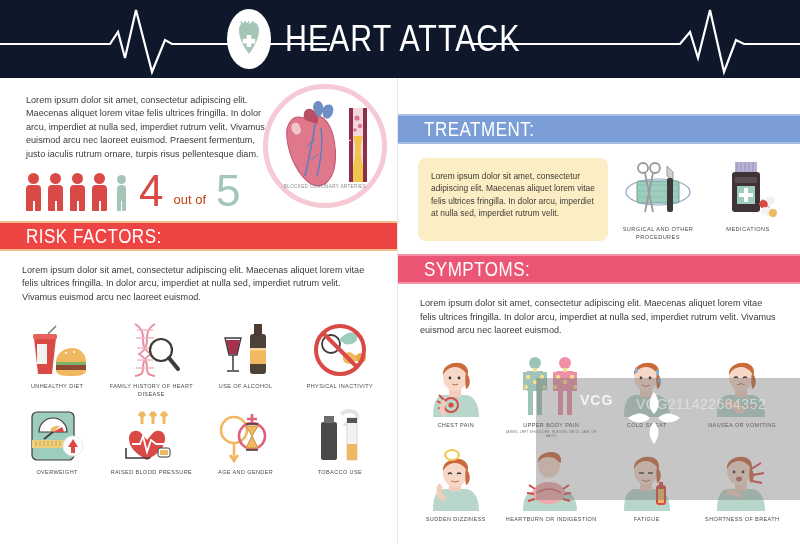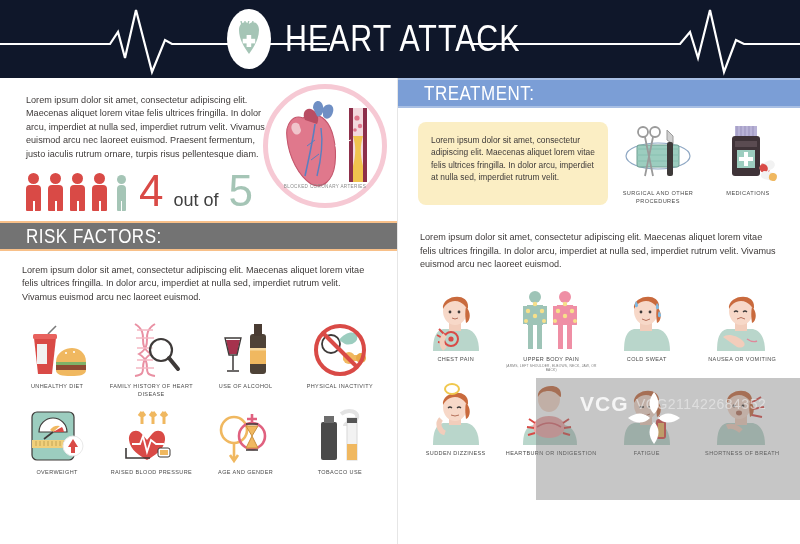--- a/index.html
+++ b/index.html
@@ -53,22 +53,22 @@
   .bar {
     height: 30px;
     display: flex; align-items: center;
     padding-left: 26px;
     color: #ffffff;
     font-size: 20px;
     letter-spacing: 0.6px;
     font-family: "Liberation Sans Narrow", "Liberation Sans", sans-serif;
   }
   .bar span { transform: scaleX(0.85); transform-origin: left center; display:inline-block; }
-  .bar-treatment { background: #7b9ed6; border-top: 2px solid #a8bfe4; border-bottom: 2px solid #a8bfe4; }
-  .bar-risk      { background: #737373; border-top: 2px solid #f8c089; border-bottom: 2px solid #f8c089; }
+  .bar-treatment { background: #7b9ed6; border-top: 2px solid #a8bfe4; border-bottom: 2px solid #a8bfe4; margin-top: 36px; }
+  .bar-risk      { background: #ef4444; border-top: 2px solid #f8c089; border-bottom: 2px solid #f8c089; }
   .bar-symptoms  { background: #ec5675; border-top: 2px solid #f390a7; border-bottom: 2px solid #f390a7; }
 
   
   .body-text {
     font-size: 9.1px;
     line-height: 13.4px;
     color: #3e3a39;
   }
   .intro-text { padding: 16px 0 0 26px; width: 265px; }
   .sect-text  { padding: 13px 22px 0 22px; }
@@ -106,21 +106,21 @@
   .person.thin .p-head { width: 9px; height: 9px; }
   .person.thin .p-body { width: 9px; margin: 0 auto; }
   .person.thin .p-body::after { left: 3.6px; width: 1.8px; }
   .red  .p-head, .red  .p-body { background: #d94a46; }
   .sage .p-head, .sage .p-body { background: #a5c5b6; }
 
   .big-num { font-size: 44px; line-height: 40px; font-weight: 400;
              font-family: "Liberation Sans Narrow","Liberation Sans",sans-serif; }
   .num4 { color: #d94a46; }
   .num5 { color: #a5c5b6; }
-  .outof { font-size: 18px; line-height: 14px; color: #404040; padding-bottom: 4px; }
+  .outof { font-size: 13px; line-height: 14px; color: #c2410c; padding-bottom: 4px; }
 
   
   .treat-body { display: flex; padding: 14px 0 0 20px; gap: 8px; }
   .callout {
     width: 190px;
     background: #fbeec4;
     border-radius: 8px;
     padding: 12px 13px;
     font-size: 8.4px; line-height: 12.4px; color: #3e3a39;
   }
@@ -146,21 +146,21 @@
   
   .wm {
     position: absolute; left: 536px; top: 378px;
     width: 264px; height: 122px;
     background: rgba(120,120,120,0.42);
     pointer-events: none;
   }
   .wm-text {
     position: absolute; left: 580px; top: 392px;
     color: rgba(255,255,255,0.82);
-    font-size: 21px; font-weight: bold; letter-spacing: 1px;
+    font-size: 14px; font-weight: bold; letter-spacing: 1px;
     pointer-events: none;
   }
   .wm-id {
     position: absolute; left: 636px; top: 396px;
     color: rgba(235,235,235,0.65);
     font-size: 14px; letter-spacing: 0.5px;
     pointer-events: none;
   }
   .wm-petal { position: absolute; left: 624px; top: 388px; pointer-events: none; }
 </style>
@@ -418,20 +418,23 @@
             <rect x="48" y="38" width="8" height="9" rx="4.5" fill="#d94a46" transform="rotate(-28 56 42)"></rect>
             <rect x="50" y="48" width="16" height="8" rx="4" fill="#f2f2f2" transform="rotate(14 58 52)"></rect>
             <rect x="58" y="48" width="8" height="8" rx="4" fill="#f0b860" transform="rotate(14 58 52)"></rect>
           </svg>
           <div class="treat-cap">MEDICATIONS</div>
         </div>
       </div>
     </div>
 
     <div style="margin-top:13px">
+      <div class="bar bar-symptoms">
+        <span>SYMPTOMS:</span>
+      </div>
       <div class="sect-text body-text">Lorem ipsum dolor sit amet, consectetur adipiscing elit. Maecenas aliquet lorem vitae felis ultrices fringilla. In dolor arcu, imperdiet at nulla sed, imperdiet rutrum velit. Vivamus euismod arcu nec laoreet euismod.</div>
 
       <div class="icon-grid sym-grid">
 
         <div class="cell">
           <div class="cell-art">
             <svg width="70" height="62" viewBox="0 0 70 62">
               <path d="M22 40 C14 42 12 50 12 62 L58 62 C58 50 54 42 46 40 Z" fill="#b9d6cb"></path>
               <path d="M28 30 h12 v12 h-12 z" fill="#f2cdbb"></path>
               <ellipse cx="34" cy="22" rx="12" ry="14" fill="#f7d8c8"></ellipse>

